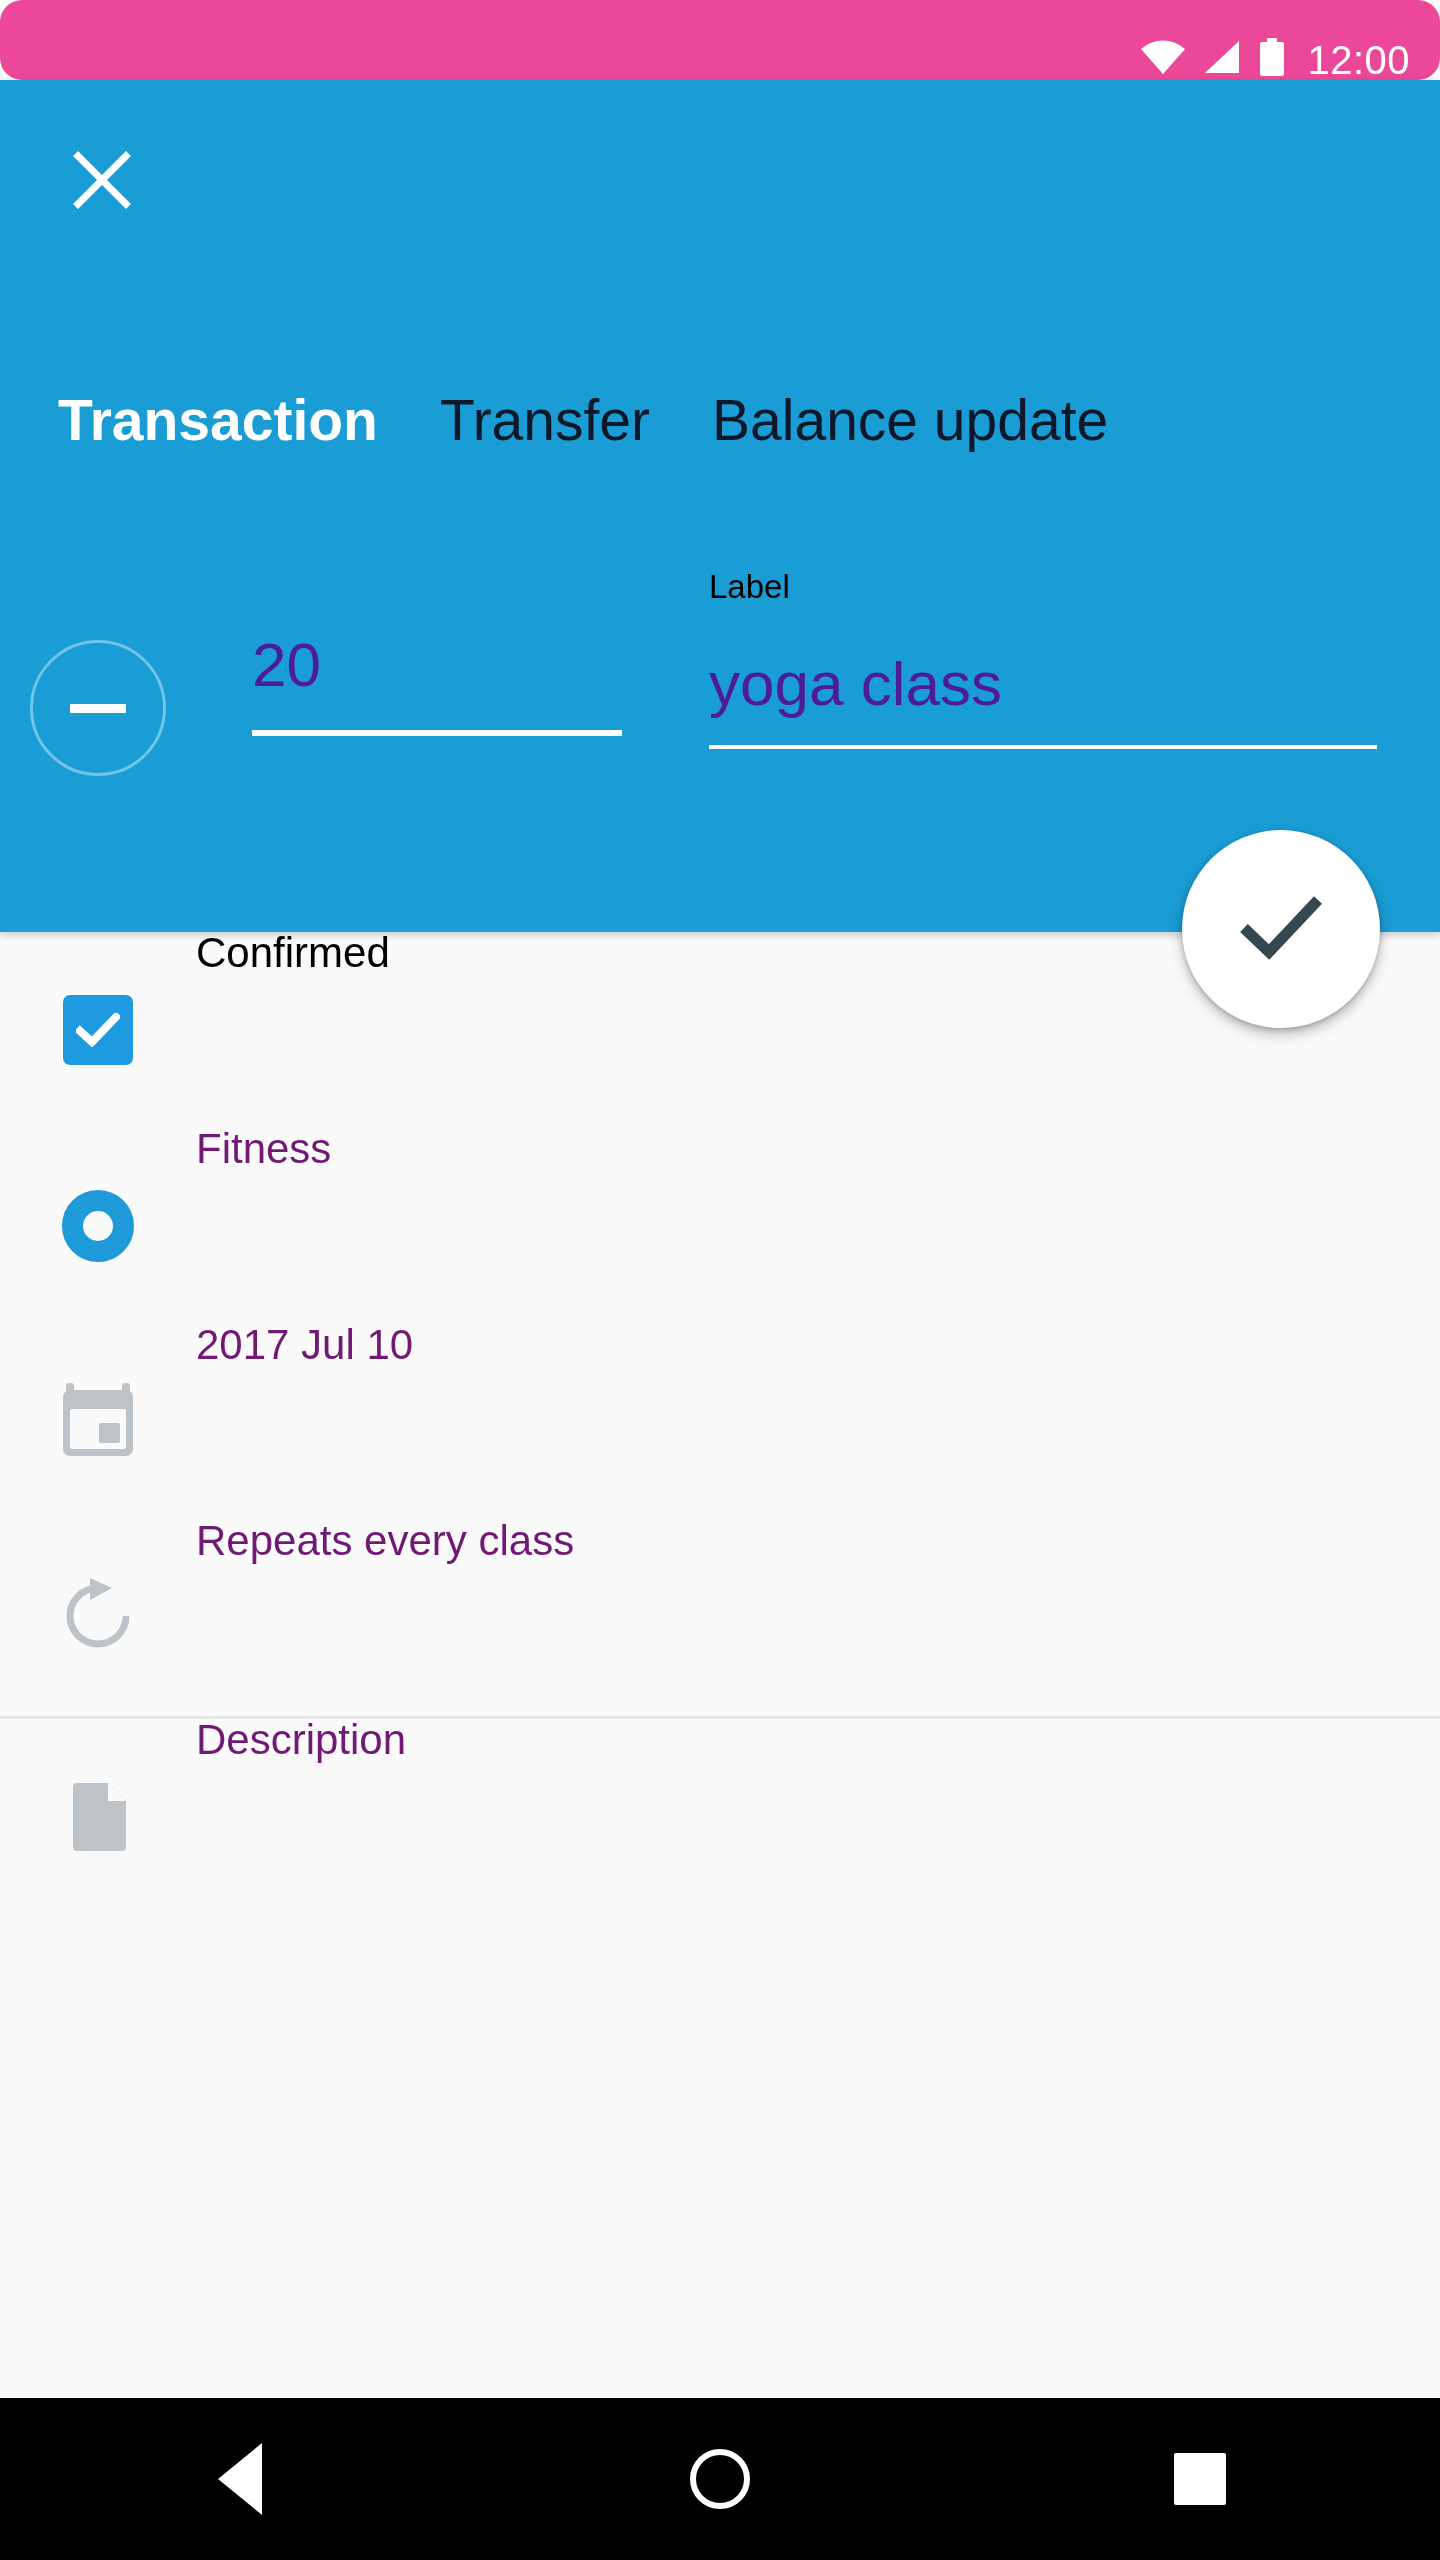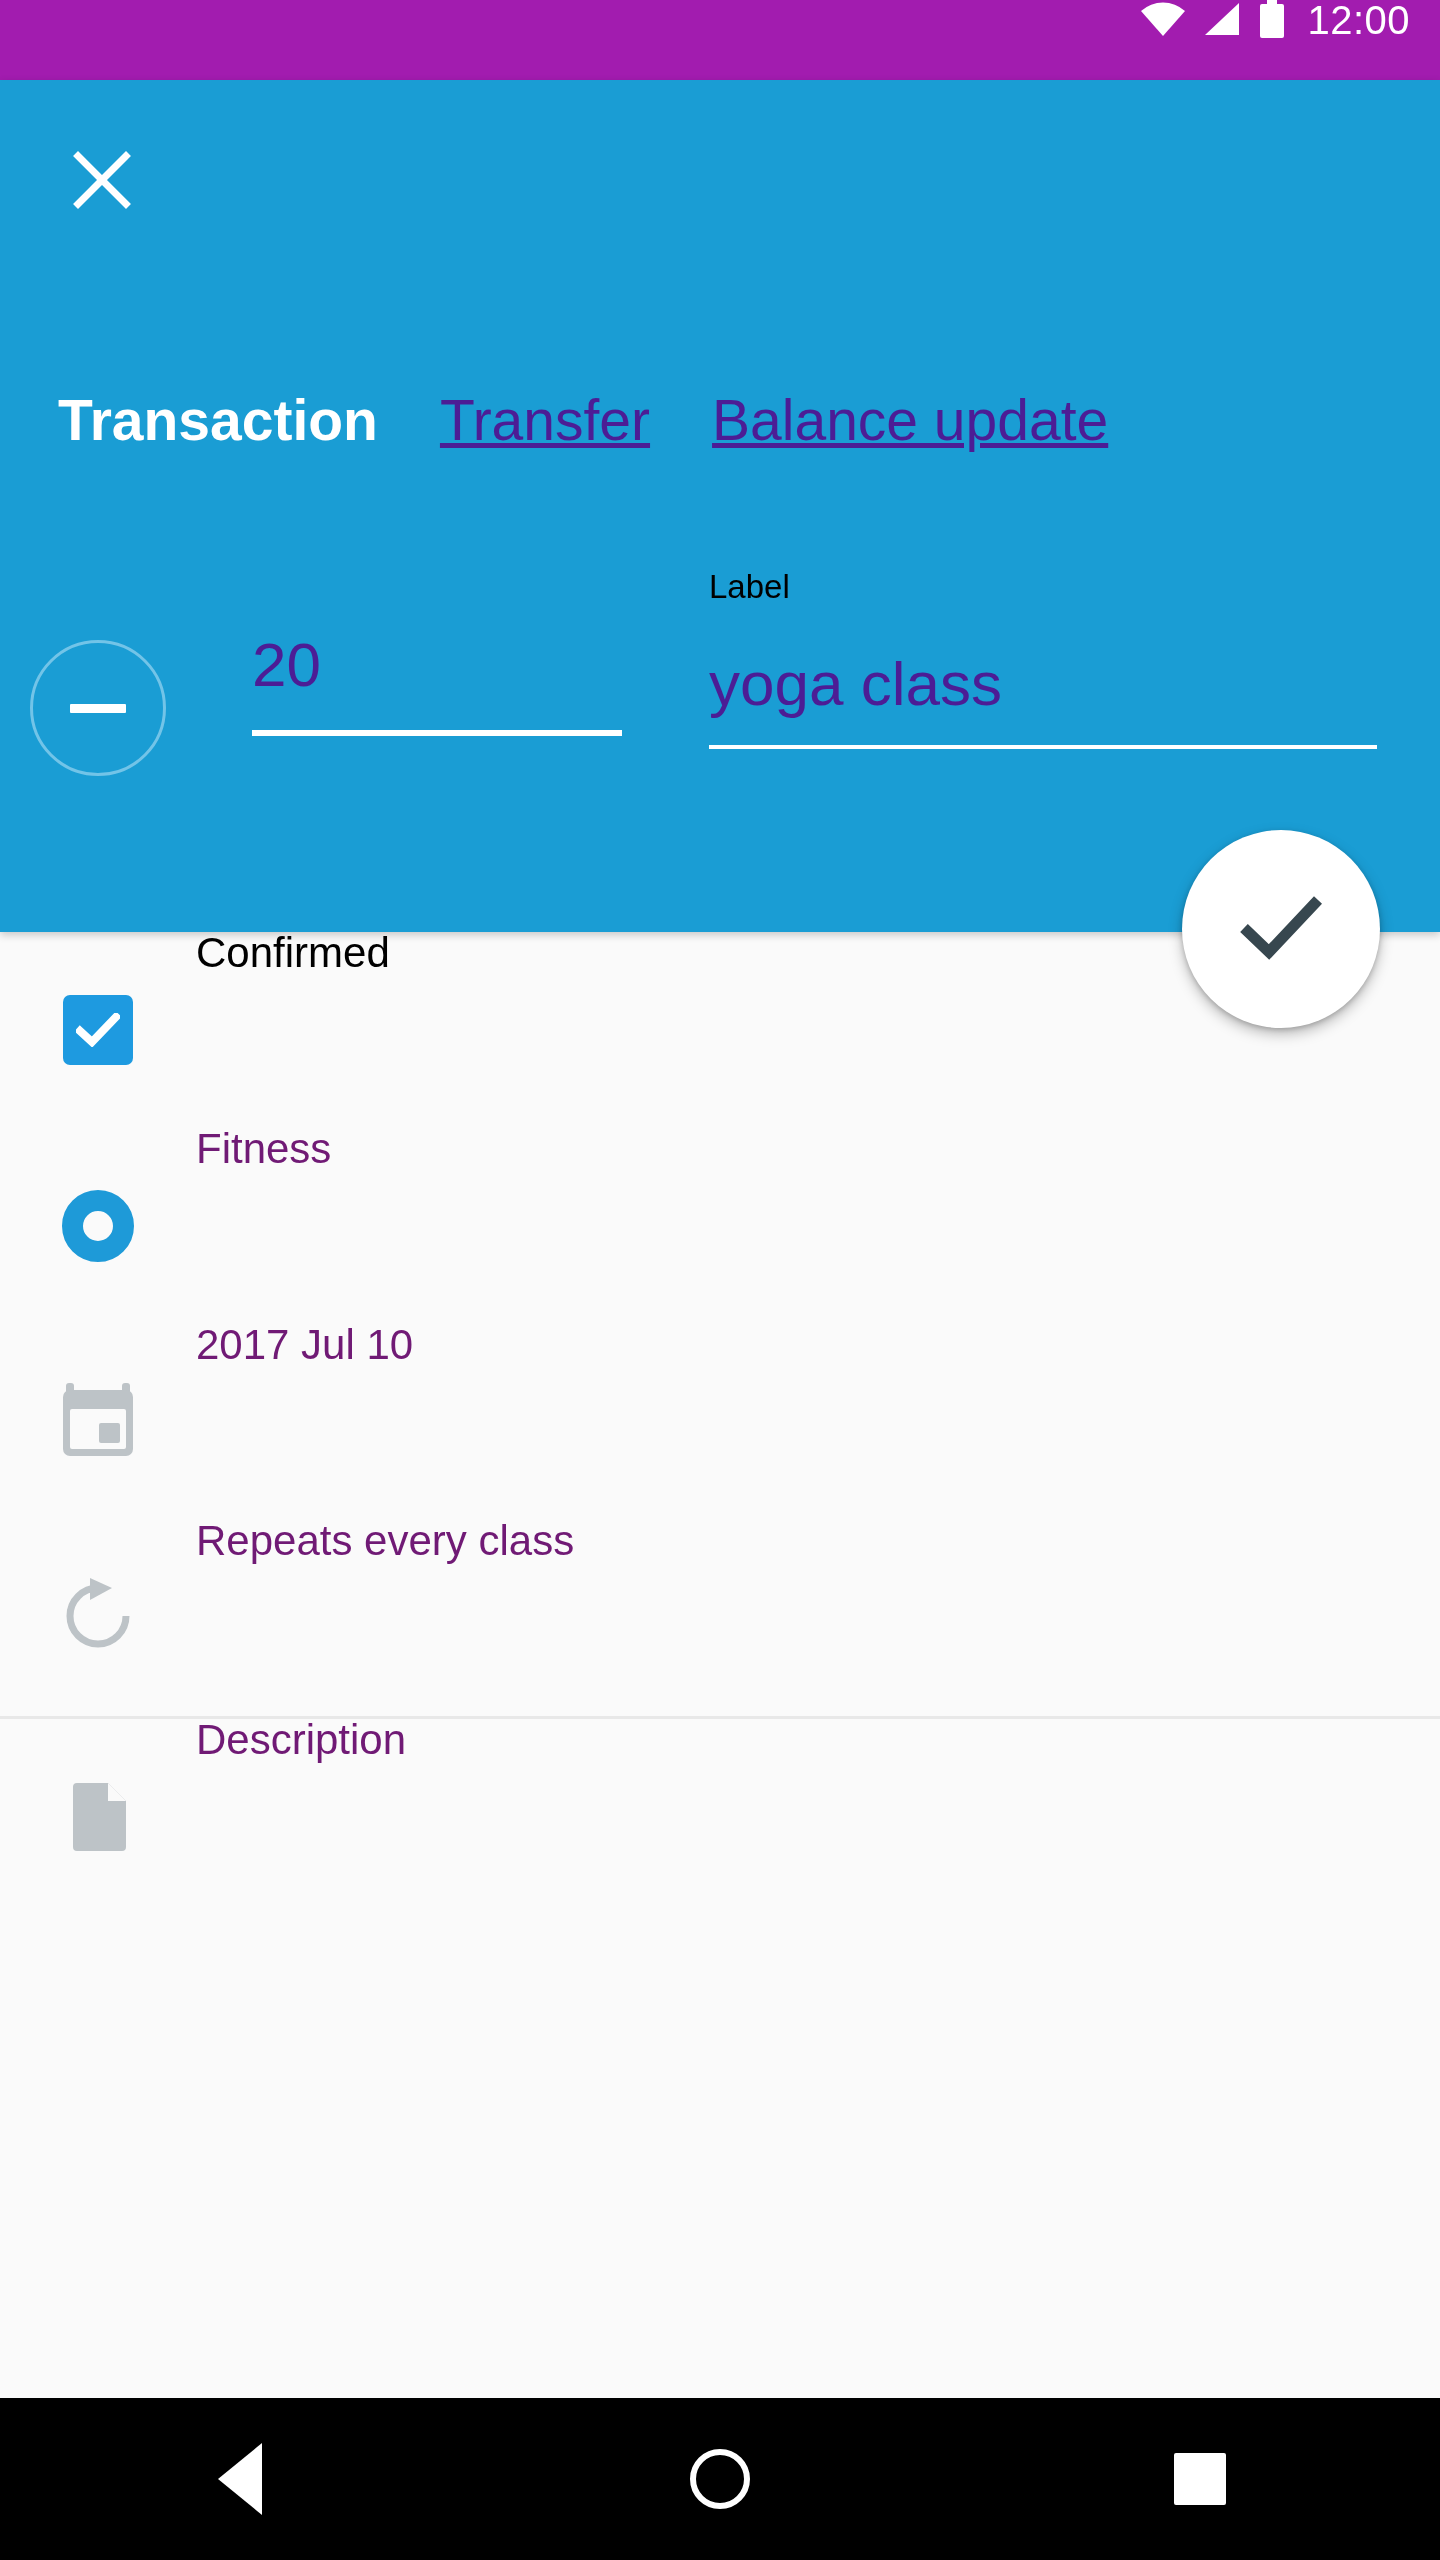--- a/index.html
+++ b/index.html
@@ -18,25 +18,26 @@
     height: 2560px;
     background: #fafafa;
   }
 
   
   .status-bar {
     position: absolute;
     top: 0; left: 0;
     width: 1440px;
     height: 80px;
-    background: #a21caf;
-    display: flex;
-    align-items: flex-start;
+    background: #ec4899;
+    display: flex;
+    align-items: flex-end;
     justify-content: flex-end;
     padding-right: 30px;
+    border-radius: 22px;
   }
   .status-icons {
     display: flex;
     align-items: center;
     gap: 18px;
   }
   .status-time {
     color: #ffffff;
     font-size: 40px;
     font-weight: 400;
@@ -81,23 +82,22 @@
     line-height: 1;
     white-space: nowrap;
     cursor: pointer;
     padding-right: 62px;
   }
   .tab.active {
     color: #ffffff;
     font-weight: 700;
   }
   .tab.inactive {
-    color: #4c1d95;
+    color: #0f172a;
     font-weight: 400;
-    text-decoration: underline;
   }
 
   
   .entry-row {
     position: absolute;
     top: 490px;
     left: 0;
     width: 1440px;
     height: 230px;
   }

